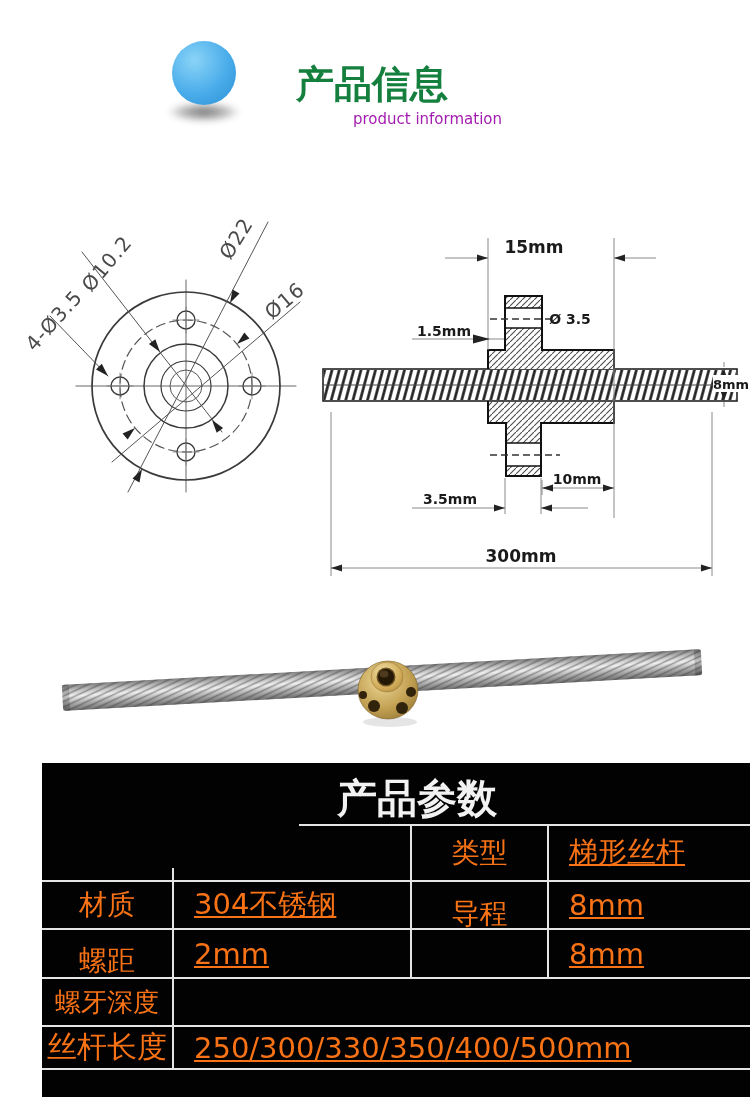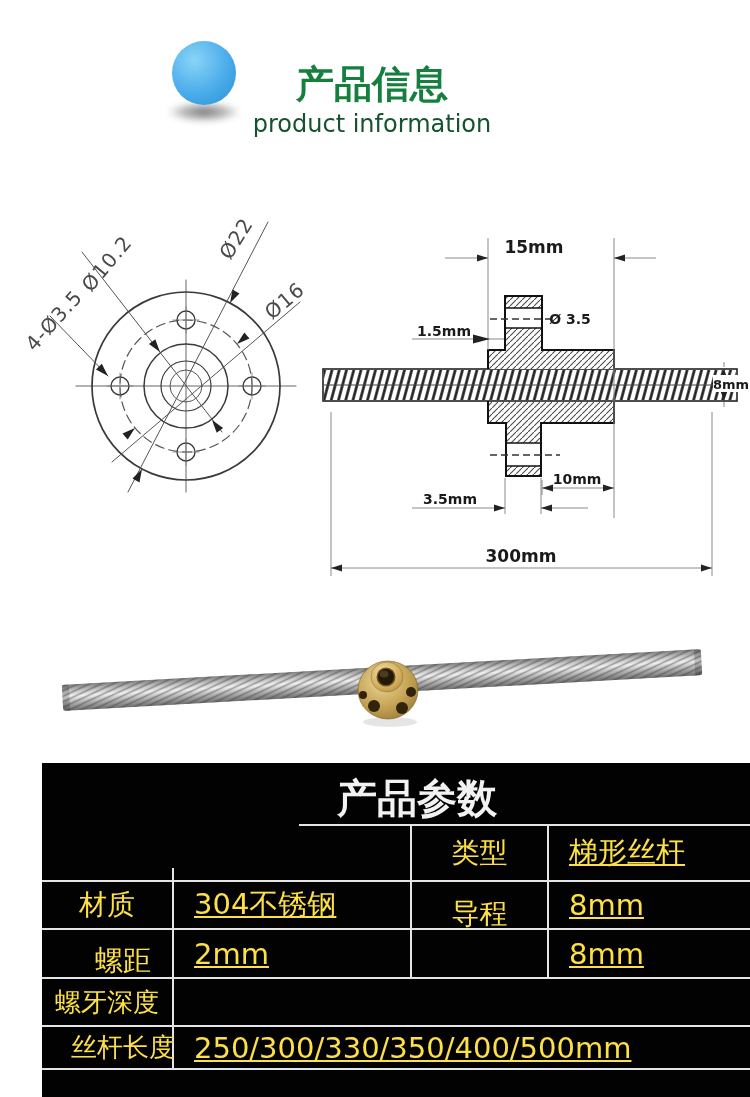--- a/index.html
+++ b/index.html
@@ -6,29 +6,29 @@
   .canvas{position:relative;width:750px;height:1097px;background:#ffffff;overflow:hidden;
           font-family:"DejaVu Sans",sans-serif;}
   
   .hdr-circle{position:absolute;left:172px;top:41px;width:64px;height:64px;border-radius:50%;
     background:radial-gradient(circle at 35% 30%, #8ad4f7 0%, #4aacea 55%, #2a8fd3 100%);}
   .hdr-shadow{position:absolute;left:168px;top:102px;width:72px;height:20px;border-radius:50%;
     background:radial-gradient(ellipse at center, rgba(0,0,0,0.55) 0%, rgba(0,0,0,0.25) 45%, rgba(0,0,0,0) 72%);
     filter:blur(3px);}
   .hdr-title{position:absolute;left:242px;top:60px;width:260px;height:48px;text-align:center;
     font-size:38px;line-height:48px;font-weight:bold;color:#15803d;}
-  .hdr-sub{position:absolute;left:242px;top:110px;width:260px;text-align:center;
-    font-size:24px;color:#14532d;}
+  .hdr-sub{position:absolute;left:242px;top:110px;width:260px;text-align:right;
+    font-size:15px;color:#a21caf;}
   
   .svg-abs{position:absolute;left:0;}
   
   .panel{position:absolute;left:0;top:763px;width:750px;height:334px;background:#020202;color:#f2f2f2;margin-left:42px;}
   .p-title{position:absolute;left:0;top:8px;width:750px;text-align:center;font-size:40px;font-weight:bold;}
   .hline,.vline{position:absolute;background:#e4e4e4;}
-  .cell{position:absolute;display:flex;align-items:center;font-size:28px;color:#fde047;white-space:nowrap;}
+  .cell{position:absolute;display:flex;align-items:center;font-size:28px;color:#f97316;white-space:nowrap;}
   .cell.center{justify-content:center;}
   .cell.pad{padding-left:20px;box-sizing:border-box;text-decoration:underline;}
   .cell.val{font-size:29px;}
 </style>
 </head>
 <body>
 
 <div class="canvas">
 
   <div>
@@ -238,23 +238,23 @@
     <div class="vline" style="left:505px;top:61px;width:2px;height:155px"></div>
 
     <div class="cell center" style="left:370px;top:63px;width:135px;height:54px">类型</div>
     <div class="cell pad val" style="left:507px;top:63px;width:243px;height:54px">梯形丝杆</div>
 
     <div class="cell center" style="left:0;top:119px;width:130px;height:46px">材质</div>
     <div class="cell pad val" style="left:132px;top:119px;width:236px;height:46px">304不锈钢</div>
     <div class="cell center" style="left:370px;top:119px;width:135px;height:64px">导程</div>
     <div class="cell pad val" style="left:507px;top:119px;width:243px;height:46px">8mm</div>
 
-    <div class="cell center" style="left:16px;top:167px;width:130px;height:62px">螺距</div>
+    <div class="cell center" style="left:0;top:167px;width:130px;height:62px">螺距</div>
     <div class="cell pad val" style="left:132px;top:167px;width:216px;height:47px">2mm</div>
     <div class="cell pad val" style="left:507px;top:167px;width:243px;height:47px">8mm</div>
 
     <div class="cell center" style="left:0;top:216px;width:130px;height:46px;font-size:26px">螺牙深度</div>
 
-    <div class="cell center" style="left:16px;top:264px;width:130px;height:41px;font-size:26px">丝杆长度</div>
+    <div class="cell center" style="left:0;top:264px;width:130px;height:41px;font-size:30px">丝杆长度</div>
     <div class="cell pad val" style="left:132px;top:264px;width:618px;height:41px">250/300/330/350/400/500mm</div>
   </div>
 
 </div>
 
 </body></html>

